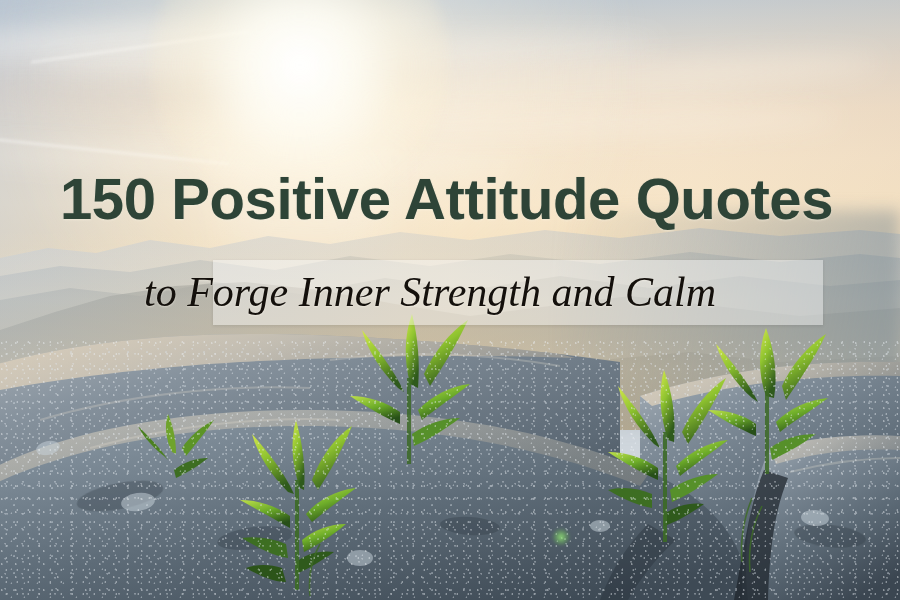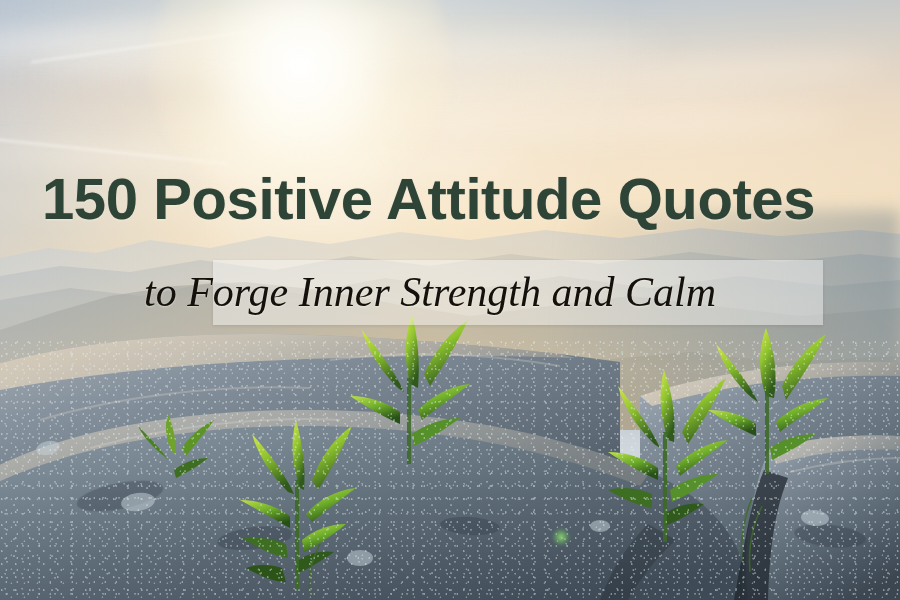--- a/index.html
+++ b/index.html
@@ -157,21 +157,21 @@
     left: 552px; top: 528px;
     width: 18px; height: 18px;
     border-radius: 50%;
     background: radial-gradient(circle, rgba(150,235,120,0.85) 0%, rgba(120,210,90,0.35) 45%, rgba(120,210,90,0) 75%);
     filter: blur(1.5px);
   }
 
   
   .headline {
     position: absolute;
-    left: 42px;
+    left: 60px;
     top: 168px;
     width: 820px;
     font-size: 58px;
     line-height: 1.06;
     font-weight: 600;
     letter-spacing: -0.4px;
     color: #2e4437;
     text-shadow: 0 1px 2px rgba(255,250,235,0.55), 0 0 1px rgba(40,60,48,0.35);
     white-space: nowrap;
   }

